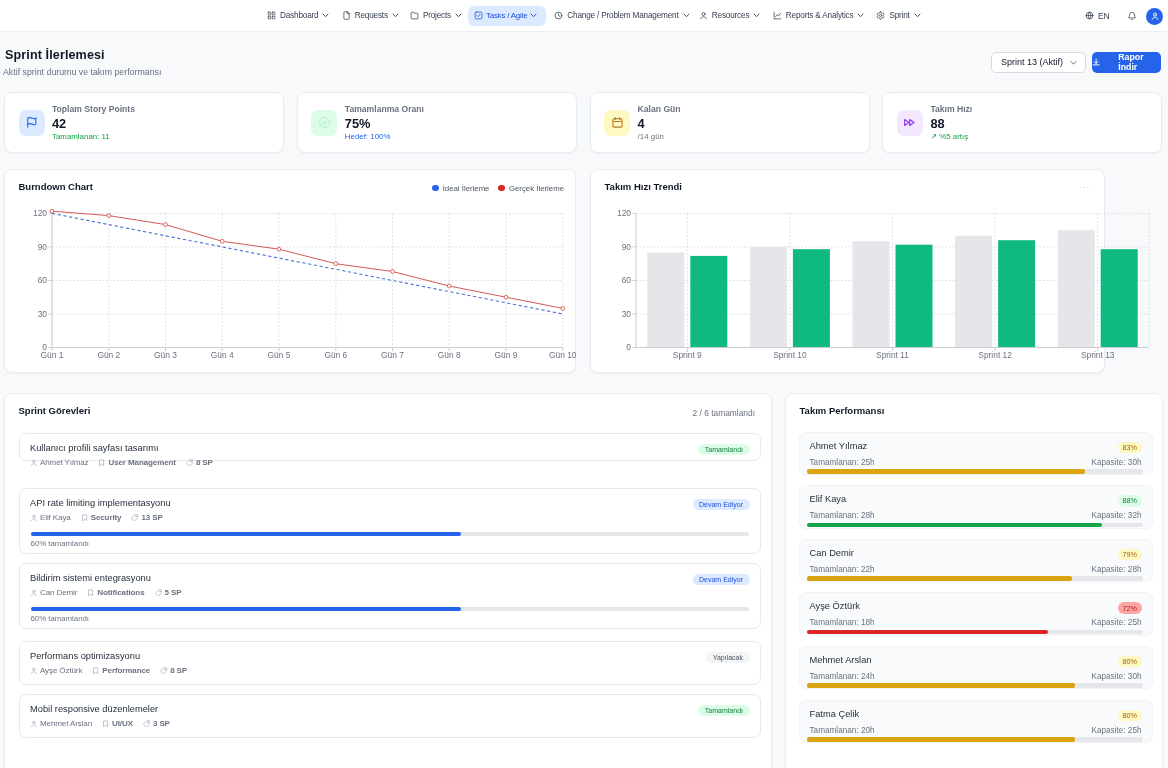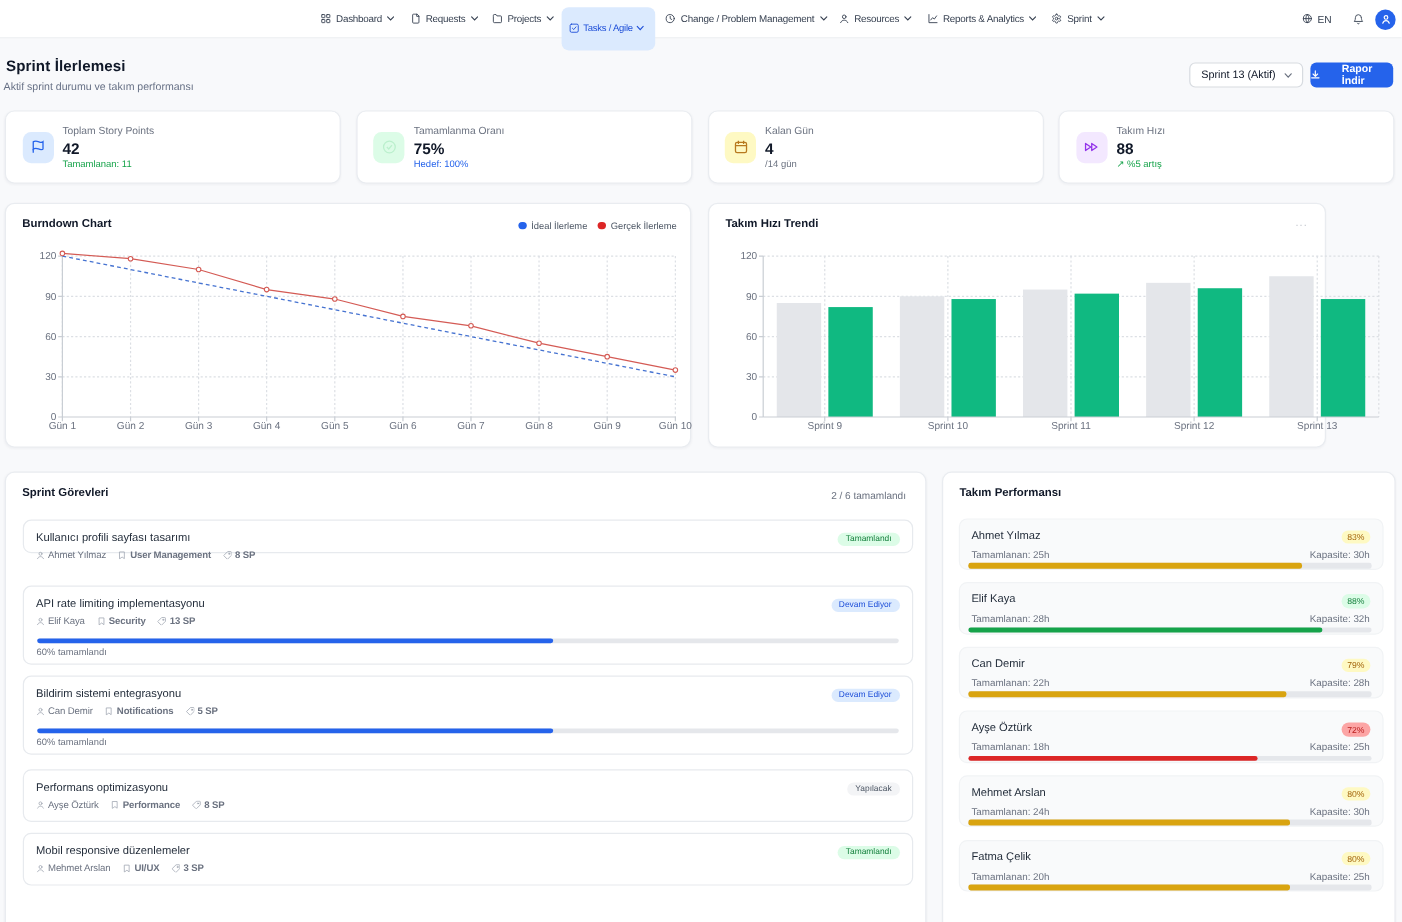--- a/index.html
+++ b/index.html
@@ -8,37 +8,37 @@
 .abs { position:absolute; }
 .card { position:absolute; background:#fff; border:1px solid #e9ecf0; border-radius:8px;
   box-shadow:0 1px 2px rgba(16,24,40,.04); }
 
 #nav { position:absolute; left:0; top:0; width:1168px; height:32px; background:#fff;
   border-bottom:1px solid #edeff2; }
 .nitem { position:absolute; top:0; height:31px; display:flex; align-items:center;
   font-size:8.2px; letter-spacing:-0.18px; color:#374151; white-space:nowrap; }
 .nitem svg { margin-right:4px; }
 .nitem .chev { margin-left:4px; }
-.npill { background:#dbeafe; color:#1d4ed8; border-radius:6px; padding:0 5px 0 6px; height:36px;
+.npill { background:#dbeafe; color:#1d4ed8; border-radius:6px; padding:0 5px 0 6px; height:20px;
   top:5.5px; font-size:7.9px; letter-spacing:-0.2px; }
 .npill svg { margin-right:3.5px; } .npill .chev { margin-left:3px; }
 
 #h1 { position:absolute; left:5px; top:48px; font-size:12.6px; font-weight:bold; color:#101828; letter-spacing:.1px;}
 #h2 { position:absolute; left:3px; top:66.5px; font-size:8.8px; color:#667085; }
 #sel { position:absolute; left:991px; top:52px; width:95px; height:20.5px; background:#fff;
   border:1px solid #d7dbe0; border-radius:5px; font-size:9px; color:#101828;
   display:flex; align-items:center; padding-left:9px; }
 #dlbtn { position:absolute; left:1092px; top:52px; width:69px; height:20.5px; background:#2563eb;
   border-radius:5px; color:#fff; font-size:8.8px; font-weight:bold; display:flex;
   align-items:center; justify-content:center; gap:18px; }
 
 .stat { top:92px; height:61px; width:280px; display:flex; align-items:center; padding-left:13.5px; }
 .sticon { width:26px; height:26px; border-radius:7px; display:flex; align-items:center; justify-content:center; }
 .stbody { margin-left:7.5px; }
-.stt { font-size:8.6px; color:#6b7280; margin-bottom:2px; }
+.stt { font-size:8.6px; color:#6b7280; margin-bottom:2px;font-weight:bold; }
 .stv { font-size:12.8px; font-weight:bold; color:#101828; line-height:15px; }
 .sts { font-size:7.9px; margin-top:1px; }
 
 .ctitle { position:absolute; left:13.5px; top:11px; font-size:9.5px; font-weight:bold; color:#101828; }
 
 .tbox { position:absolute; left:13.5px; width:742px; background:#fff; border:1px solid #e7eaee; border-radius:7px; }
 .ttitle { position:absolute; left:10.5px; top:8.5px; font-size:9.3px; color:#1f2937; }
 .tmeta { position:absolute; left:10.5px; top:24px; font-size:8px; letter-spacing:-0.1px; color:#6b7280; display:flex; align-items:center; }
 .tmeta svg { margin-right:2.5px; }
 .tmeta .mi { margin-left:10px; display:flex; align-items:center;font-weight:bold;}

